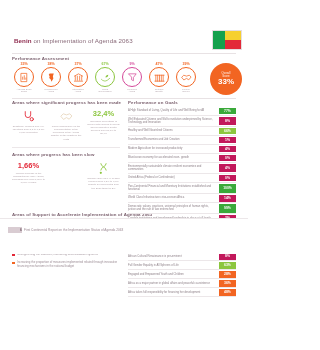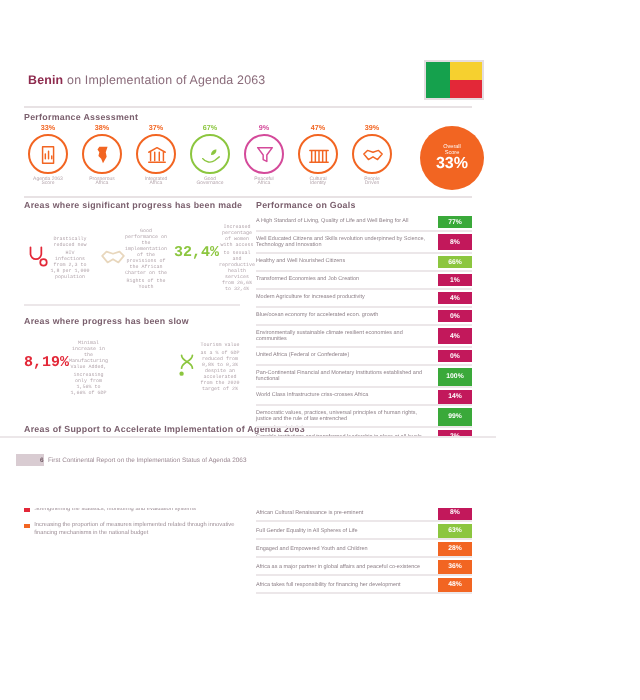--- a/index.html
+++ b/index.html
@@ -44,21 +44,21 @@
     background:#f26522; color:#fff; display:flex; flex-direction:column;
     align-items:center; justify-content:center; text-align:center;
   }
   .score-badge .sb-l { font-size:2.8px; line-height:1.15; opacity:.95; }
   .score-badge .sb-v { font-size:8px; font-weight:bold; line-height:1; margin-top:0.5px; }
 
   
   .leftcol { position:absolute; left:12px; top:100px; width:108px; }
 
   .stat-row { display:flex; justify-content:space-between; margin-top:5px; }
-  .stat { width:33px; display:flex; align-items:center;font-family:Liberation Mono, monospace; }
+  .stat { width:33px; display:flex; flex-direction:column; align-items:center; }
   .stat-ico { height:13px; display:flex; align-items:center; justify-content:center; }
   .stat-ico svg { width:13px; height:13px; }
   .stat-val { font-size:7.5px; font-weight:bold; line-height:1; }
   .stat-txt { font-size:2.5px; color:#b1a3aa; line-height:1.25; text-align:center; margin-top:2px; }
 
   
   .support { position:absolute; left:12px; top:212px; width:112px; }
   .sup-item { display:flex; align-items:flex-start; margin-top:4.2px; }
   .sup-bullet { width:2.6px; height:2.6px; background:#e32838; margin-right:2.5px; margin-top:0.8px; flex:none; }
   .sup-bullet.o { background:#f26522; }
@@ -204,21 +204,21 @@
           <div class="stat-val" style="color:#8cc63f">32,4%</div>
           <div class="stat-txt">Increased percentage of women with access to sexual and reproductive health services from 26,6% to 32,4%</div>
         </div>
       </div>
 
     <div style="height:0.5px;background:#ece7e9;margin-top:6px;"></div>
 
     <div class="section-label" style="position:static;margin-top:5px;">Areas where progress has been slow</div>
     <div class="stat-row" id="slow-row">
         <div class="stat">
-          <div class="stat-val" style="color:#e32838">8,19%</div>
+          <div class="stat-val" style="color:#e32838">1,66%</div>
           <div class="stat-txt">Minimal increase in the Manufacturing Value Added, increasing only from 1,56% to 1,66% of GDP</div>
         </div>
         <div class="stat">
           <div class="stat-ico">
             <svg viewBox="0 0 24 24">
               <path d="M7 3c0 6 10 6 10 12M17 3c0 6-10 6-10 12" stroke="#8cc63f" fill="none" stroke-width="1.6" stroke-linecap="round" stroke-linejoin="round"></path>
               <circle cx="7" cy="20" r="2" fill="#8cc63f" stroke="none"></circle>
             </svg>
           </div>
           <div class="stat-txt">Tourism value as a % of GDP reduced from 0,8% to 0,3% despite an accelerated from the 2020 target of 2%</div>

